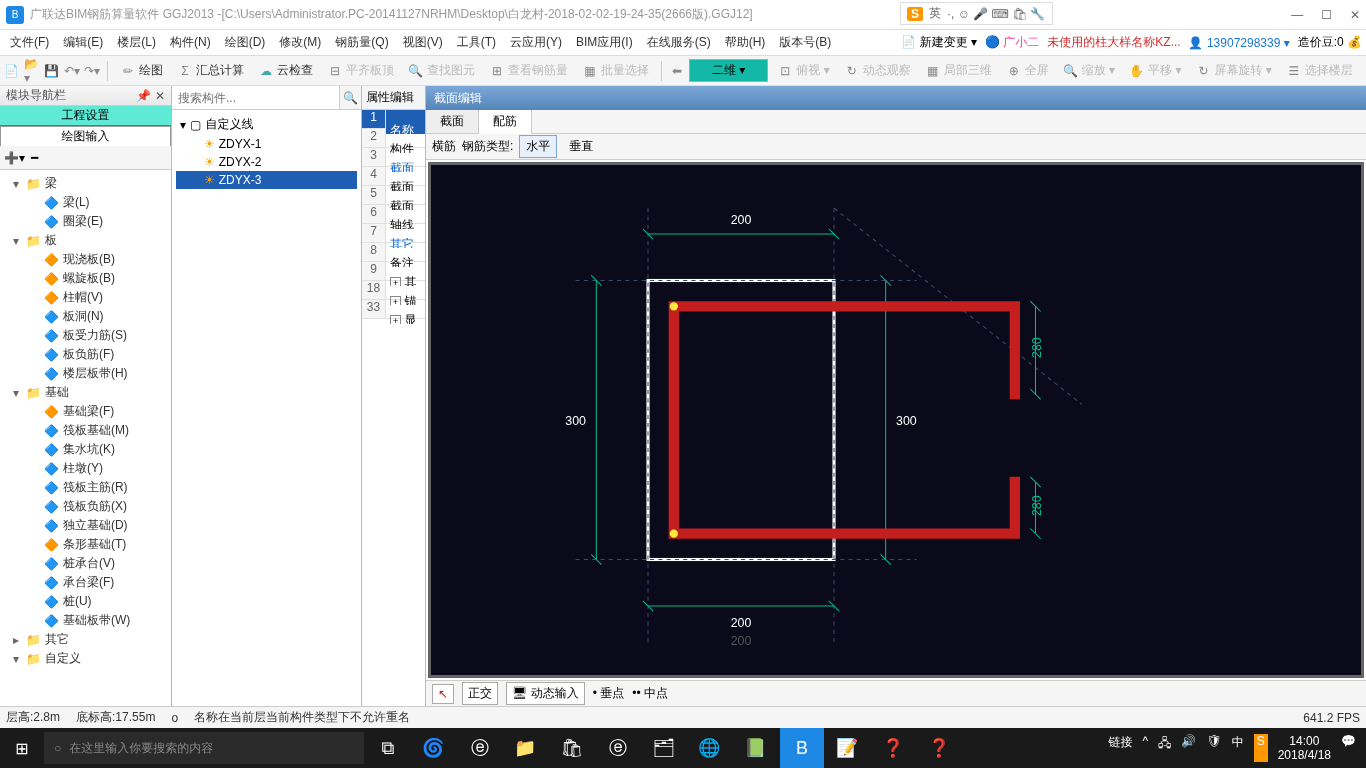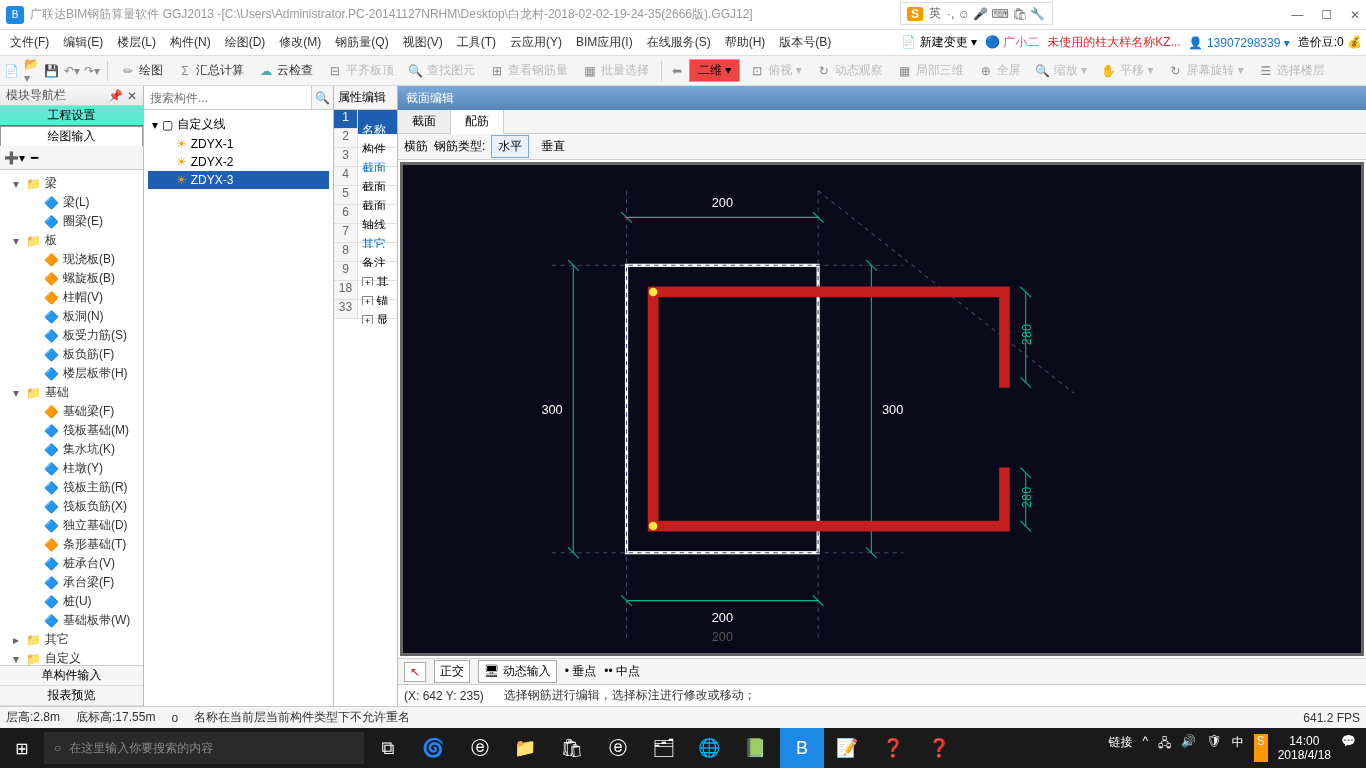--- a/index.html
+++ b/index.html
@@ -12,21 +12,21 @@
 .menubar{height:26px;background:#fff;display:flex;align-items:center;padding:0 4px;gap:2px;border-bottom:1px solid #ddd}
 .menubar .mi{padding:3px 6px;color:#333}
 .menubar .right{margin-left:auto;display:flex;align-items:center;gap:8px}
 .menubar .warn{color:#d32f2f}
 .menubar .user{color:#1976d2}
 .toolbar{height:30px;background:#f5f5f5;display:flex;align-items:center;padding:0 4px;gap:4px;border-bottom:1px solid #ddd}
 .tb-btn{display:flex;align-items:center;gap:3px;padding:2px 5px;color:#333}
 .tb-ico{width:16px;height:16px;display:inline-flex;align-items:center;justify-content:center;color:#888}
 .sep{width:1px;height:20px;background:#ccc;margin:0 3px}
 .main{flex:1;display:flex;min-height:0}
-.navcol{width:144px;display:flex;flex-direction:column;border-right:1px solid #bbb;background:#fff}
+.navcol{width:172px;display:flex;flex-direction:column;border-right:1px solid #bbb;background:#fff}
 .nav-title{background:linear-gradient(#f8f8f8,#e8e8e8);height:20px;display:flex;align-items:center;padding:0 6px;border-bottom:1px solid #ccc;color:#555}
 .nav-title .close{margin-left:auto}
 .nav-sub{height:20px;display:flex;align-items:center;justify-content:center;border-bottom:1px solid #737373;background:#5eead4}
 .nav-sub.sel{background:#fff;border:1px solid #999;border-bottom:none}
 .nav-tabrow{height:24px;border-bottom:1px solid #ccc;display:flex;align-items:center;padding:0 4px;gap:6px;background:#f5f5f5}
 .tree{flex:1;overflow:auto;padding:4px 2px;font-size:12px;color:#333}
 .tree-item{display:flex;align-items:center;gap:4px;padding:1px 0;white-space:nowrap}
 .tree-item .tg{width:12px;text-align:center;color:#666}
 .nav-foot{border-top:1px solid #ccc}
 .nav-foot div{height:20px;display:flex;align-items:center;justify-content:center;background:#f5f5f5;border-bottom:1px solid #ddd}
@@ -147,21 +147,21 @@
   <span class="tb-btn" style="color:#bbb">
       <span class="tb-ico">⊞</span>
       <span>查看钢筋量</span>
     </span>
   <span class="tb-btn" style="color:#bbb">
       <span class="tb-ico">▦</span>
       <span>批量选择</span>
     </span>
   <span class="sep"></span>
   <span class="tb-ico">⬅</span>
-  <span class="sel-box" style="border:1px solid #aaa;padding:2px 8px;background:#ef4444">二维 ▾</span>
+  <span class="sel-box" style="border:1px solid #aaa;padding:2px 22px;background:#14b8a6">二维 ▾</span>
   <span class="tb-btn" style="color:#bbb">
       <span class="tb-ico">⊡</span>
       <span>俯视 ▾</span>
     </span>
   <span class="tb-btn" style="color:#bbb">
       <span class="tb-ico">↻</span>
       <span>动态观察</span>
     </span>
   <span class="tb-btn" style="color:#bbb">
       <span class="tb-ico">▦</span>
@@ -326,24 +326,20 @@
           <span class="tg">▸</span>
           <span>📁</span>
           <span>其它</span>
         </div>
         <div class="tree-item" style="padding-left: 8px;">
           <span class="tg">▾</span>
           <span>📁</span>
           <span>自定义</span>
         </div>
       </div>
-    <div class="nav-foot">
-      <div>单构件输入</div>
-      <div>报表预览</div>
-    </div>
   </div>
 
   <div class="compcol">
     <div class="comp-search">
       <input placeholder="搜索构件..." style="">
       <span class="sbtn">🔍</span>
     </div>
     <div class="comp-tree" id="comptree">
         <div class="ci" style="padding-left: 4px;">
           <span>▾</span>
@@ -484,24 +480,20 @@
           </g>
         <text x="590" y="318" fill="#0b8" font-size="14" transform="rotate(-90 590 318)">280</text>
       </svg>
     </div>
     <div class="canvas-foot">
       <span class="fbtn" style="color:#c41e1e">↖</span>
       <span class="fbtn">正交</span>
       <span class="fbtn">🖥 动态输入</span>
       <span>• 垂点</span>
       <span>•• 中点</span>
-    </div>
-    <div class="canvas-status">
-      <span>(X: 642 Y: 235)</span>
-      <span>选择钢筋进行编辑，选择标注进行修改或移动；</span>
     </div>
   </div>
 </div>
 
 <div class="statusbar">
   <span>层高:2.8m</span>
   <span>底标高:17.55m</span>
   <span>o</span>
   <span>名称在当前层当前构件类型下不允许重名</span>
   <span class="right">641.2 FPS</span>

